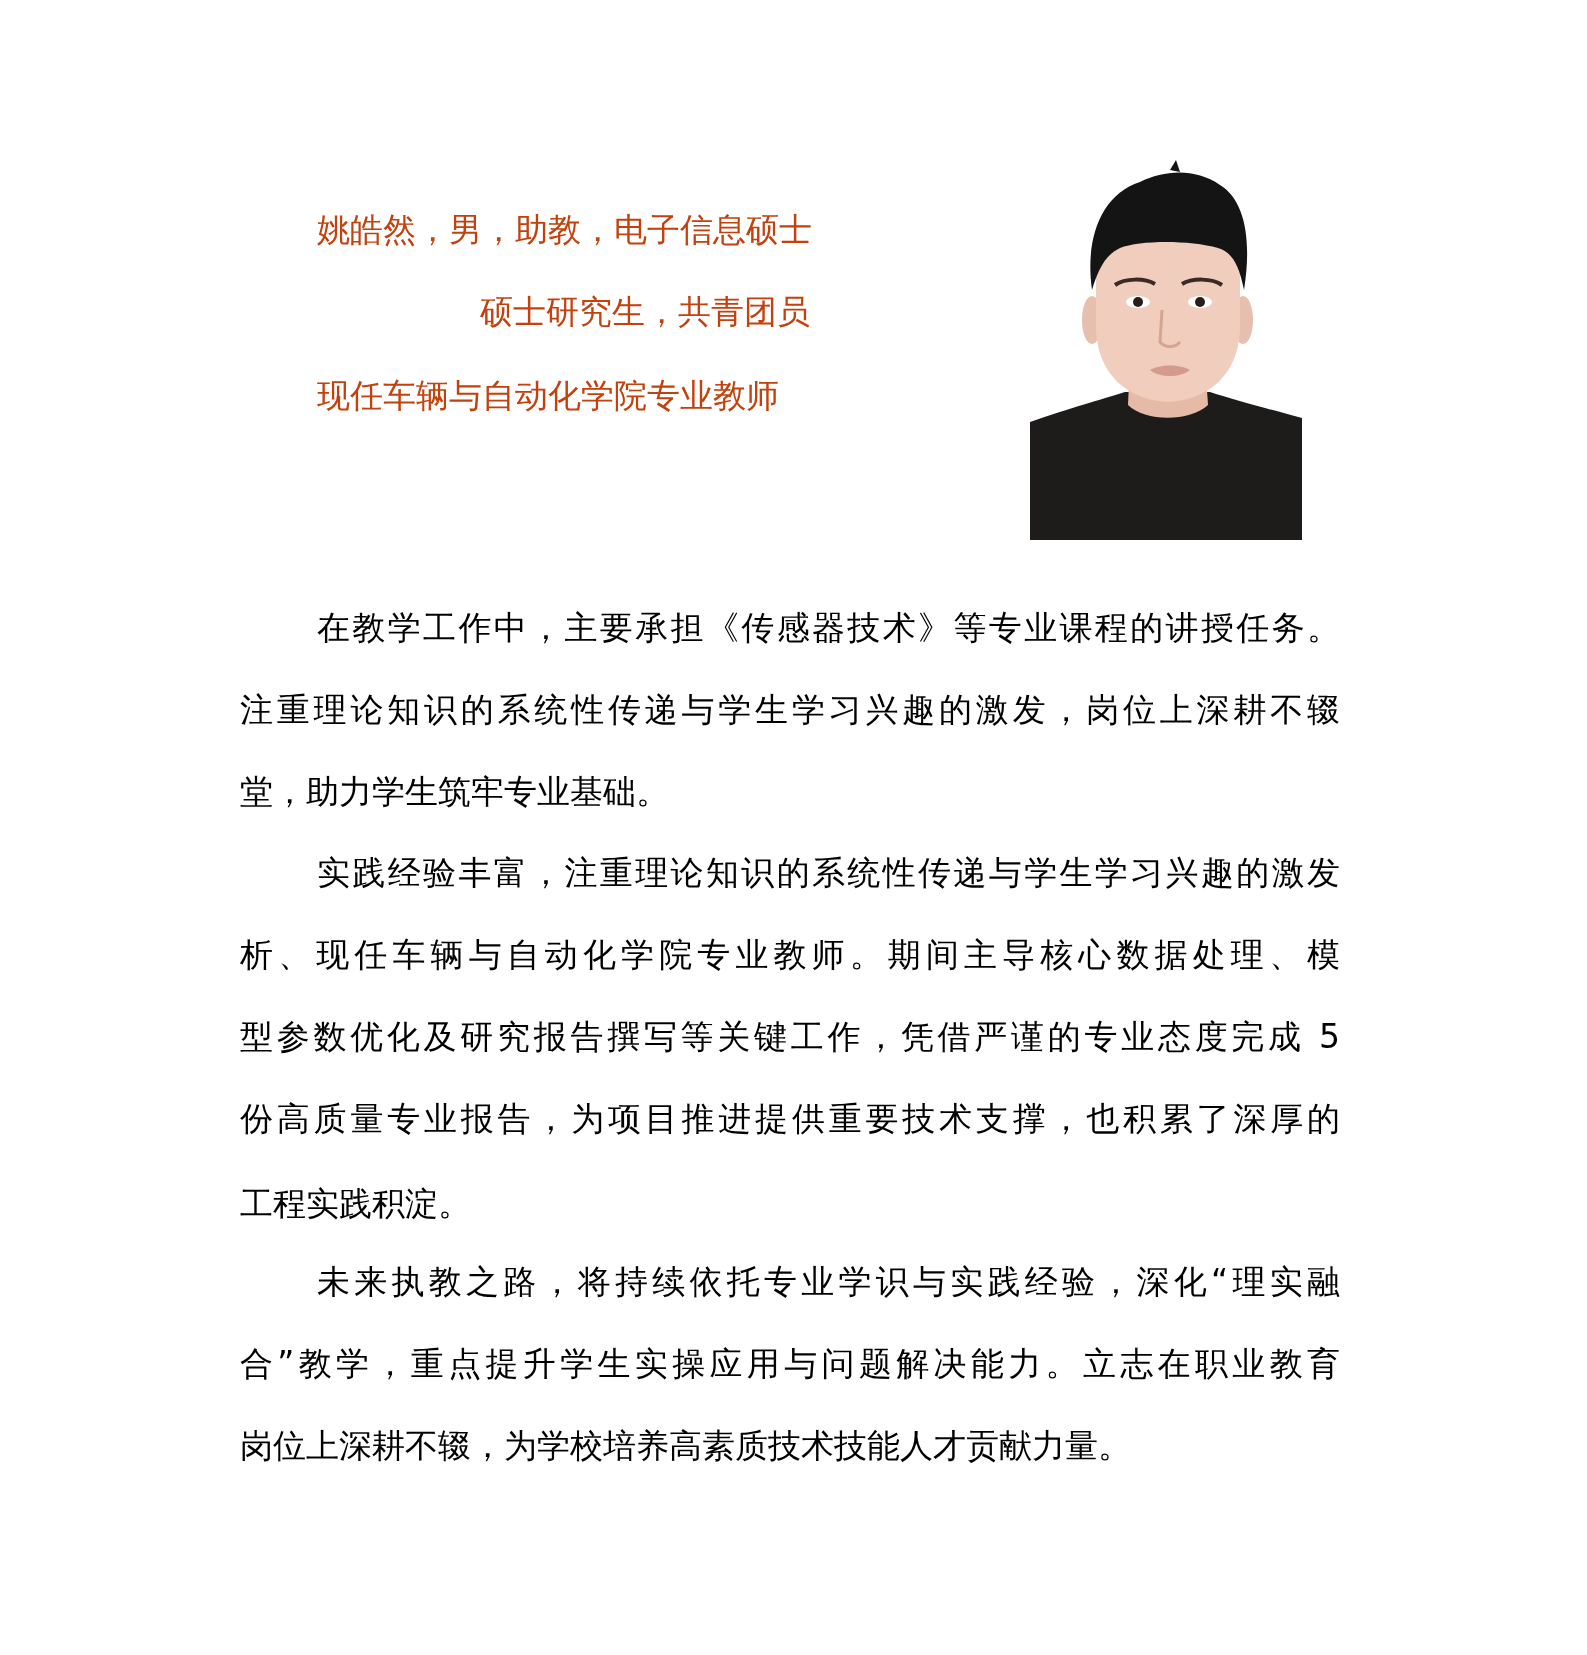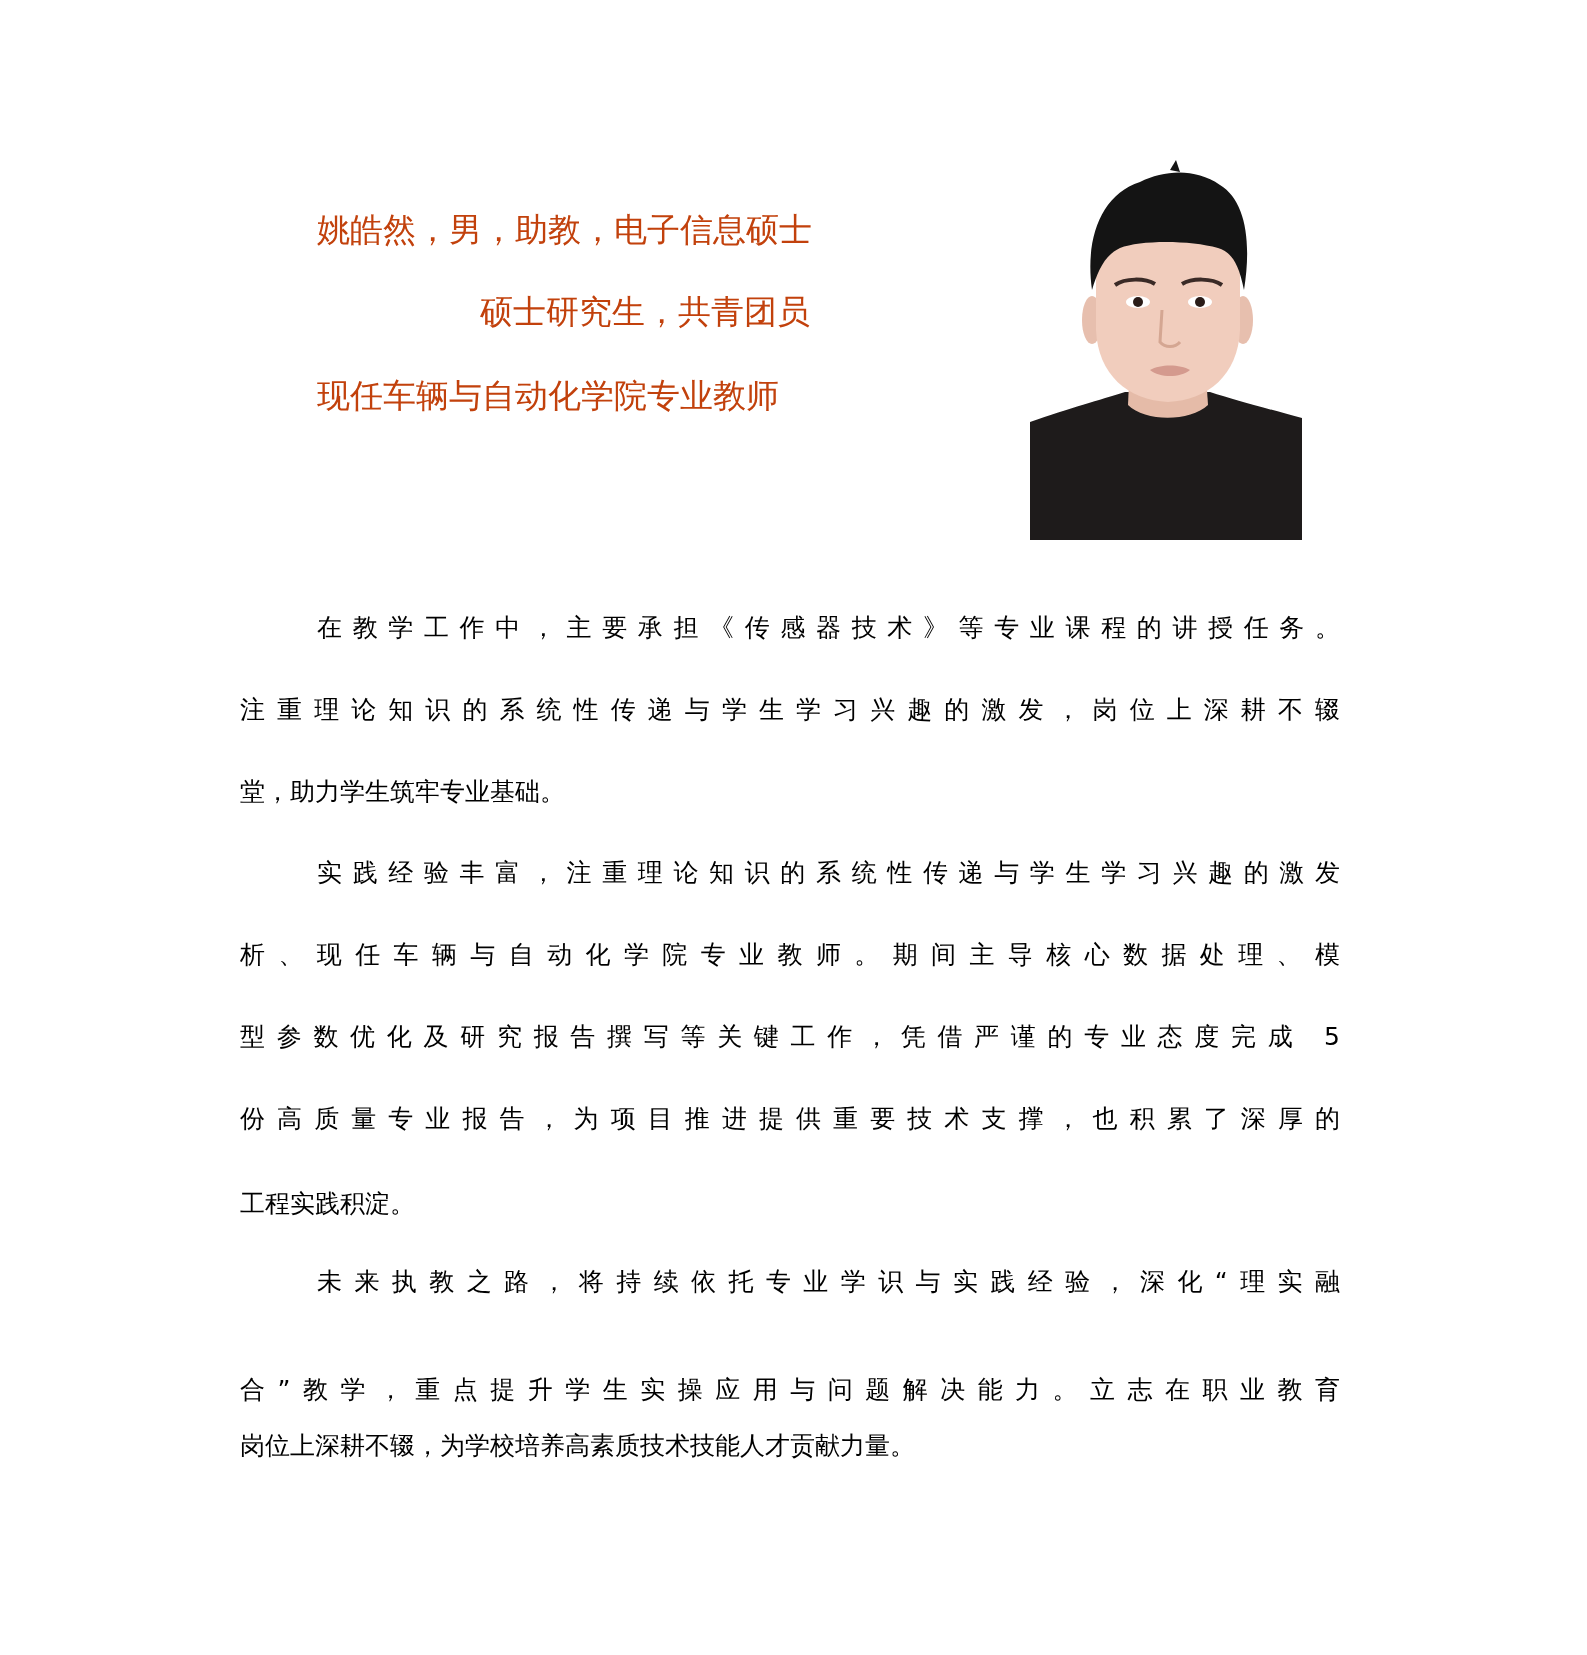--- a/index.html
+++ b/index.html
@@ -1,19 +1,19 @@
 <!DOCTYPE html>
 <html><head>
 <meta charset="utf-8">
 <style>
   html, body { margin:0; padding:0; background:#ffffff; }
   body { width:1587px; height:1655px; position:relative; overflow:hidden;
          font-family:"DejaVu Sans","Liberation Sans",sans-serif; color:#000; }
   .line { position:absolute; font-size:33px; line-height:40px; white-space:nowrap; color:#c2410c; }
-  .para-line { position:absolute; left:240px; width:1100px; font-size:25px; line-height:40px;
+  .para-line { position:absolute; left:240px; width:1100px; font-size:33px; line-height:40px;
                white-space:nowrap; text-align:justify; text-align-last:justify; color:#000; }
   .para-line.last { text-align-last:left; }
   .photo { position:absolute; left:1030px; top:160px; width:272px; height:380px; overflow:hidden; background:#fff; }
 </style>
 </head>
 <body>
 
 <div>
 
   <div class="line" style="left:317px; top:210px;">姚皓然，男，助教，电子信息硕士</div>
@@ -59,17 +59,17 @@
   <div>
     <div class="para-line" style="left:317px; width:1023px; top:853px;">实践经验丰富，注重理论知识的系统性传递与学生学习兴趣的激发</div>
     <div class="para-line" style="top:935px;">析、现任车辆与自动化学院专业教师。期间主导核心数据处理、模</div>
     <div class="para-line" style="top:1017px;">型参数优化及研究报告撰写等关键工作，凭借严谨的专业态度完成 5</div>
     <div class="para-line" style="top:1099px;">份高质量专业报告，为项目推进提供重要技术支撑，也积累了深厚的</div>
     <div class="para-line last" style="top:1184px;">工程实践积淀。</div>
   </div>
 
   <div>
     <div class="para-line" style="left:317px; width:1023px; top:1262px;">未来执教之路，将持续依托专业学识与实践经验，深化“理实融</div>
-    <div class="para-line" style="top:1344px;margin-top:26px;">合”教学，重点提升学生实操应用与问题解决能力。立志在职业教育</div>
+    <div class="para-line" style="top:1344px;">合”教学，重点提升学生实操应用与问题解决能力。立志在职业教育</div>
     <div class="para-line last" style="top:1426px;">岗位上深耕不辍，为学校培养高素质技术技能人才贡献力量。</div>
   </div>
 
 </div>
 
 </body></html>

